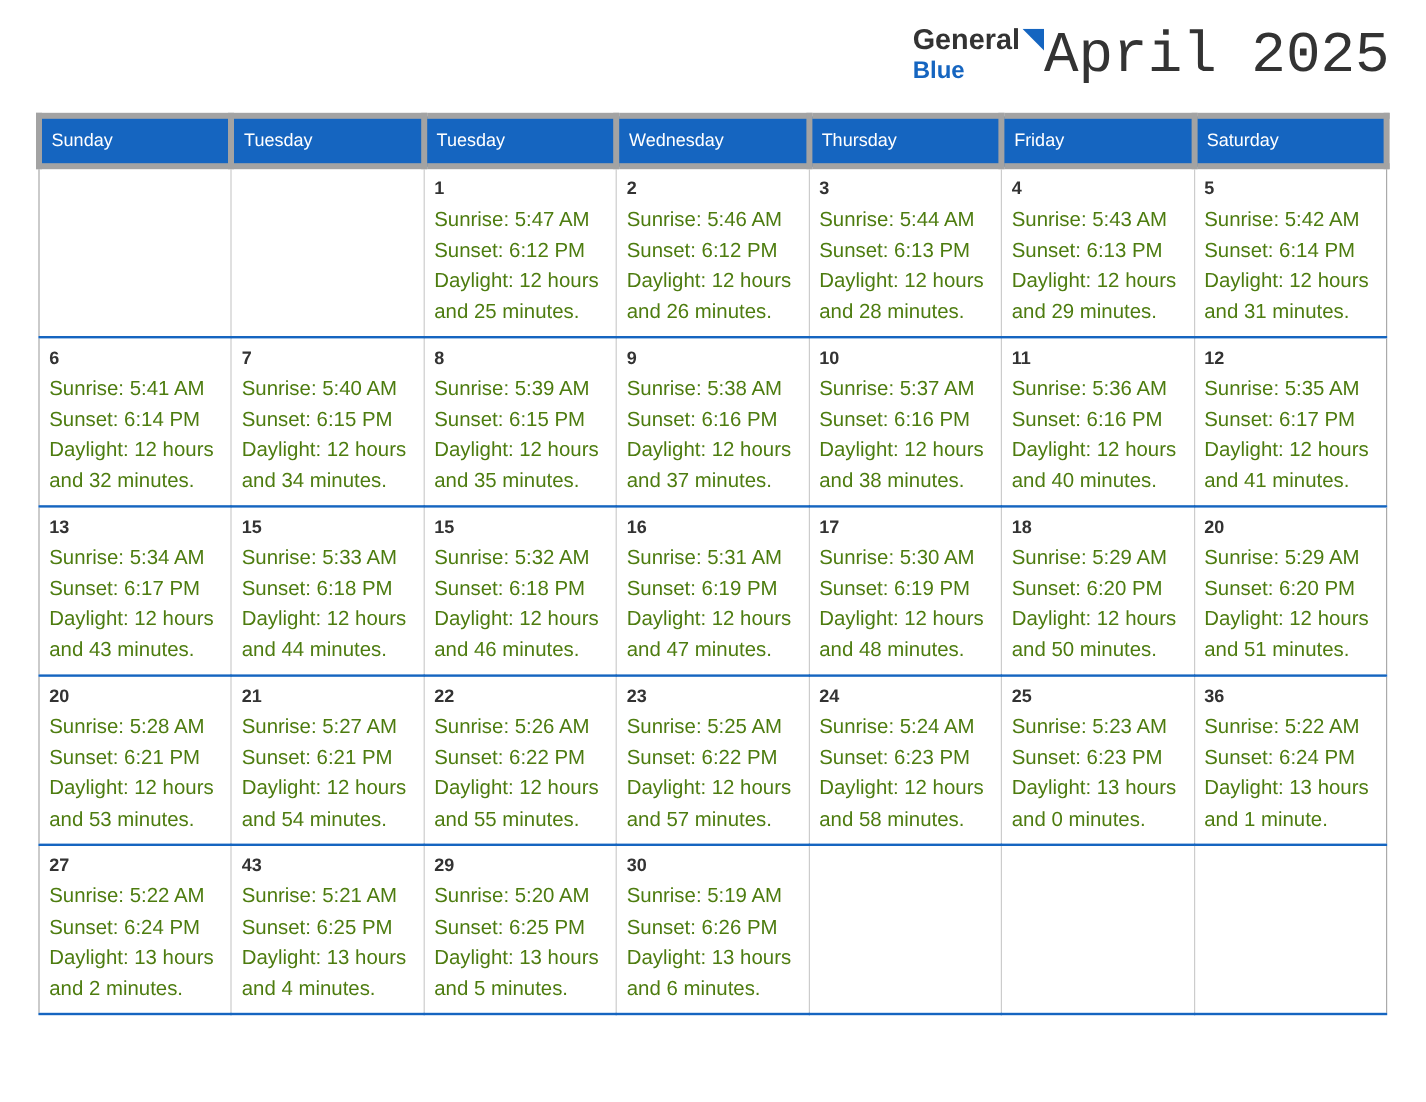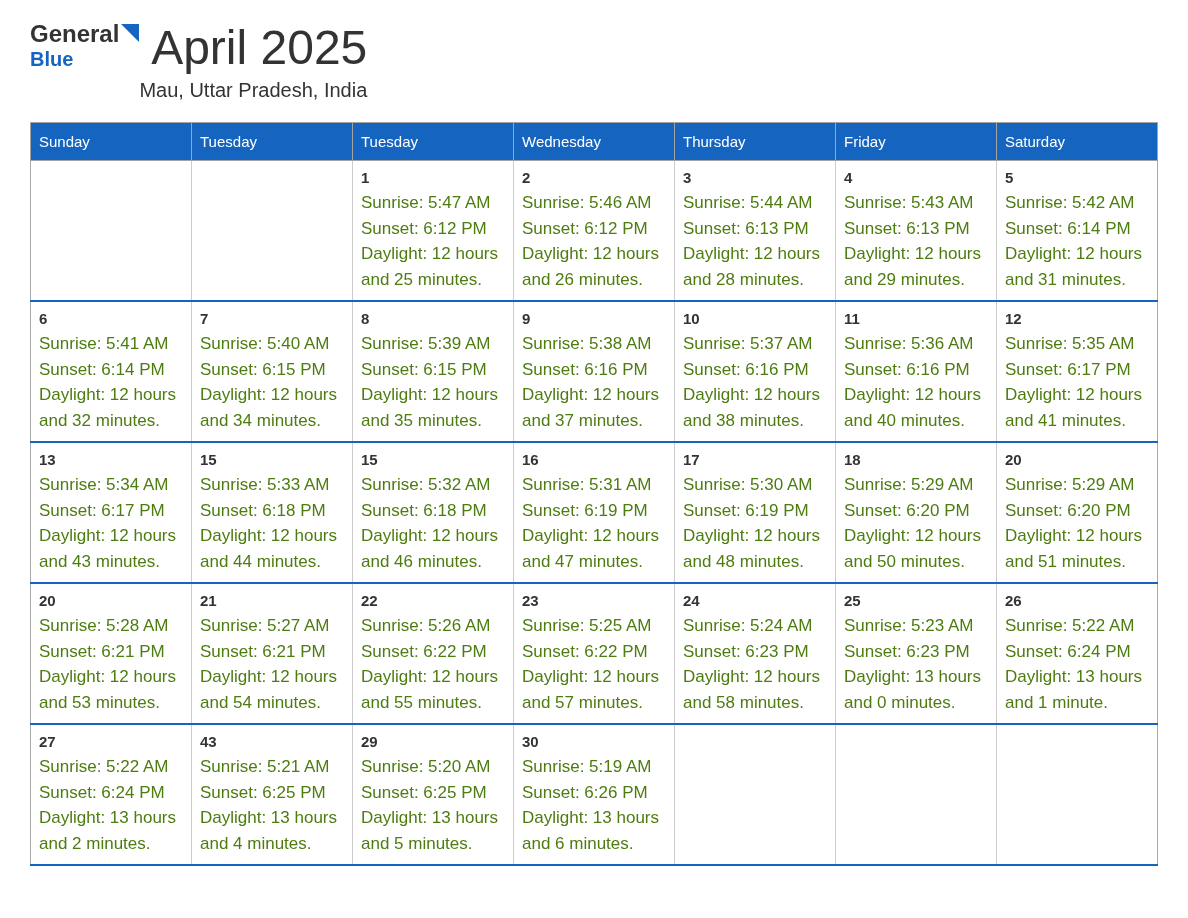--- a/index.html
+++ b/index.html
@@ -6,50 +6,51 @@
     body {
       font-family: Arial, sans-serif;
       background: #fff;
       color: #333;
       padding: 20px 30px;
       width: 1188px;
       min-height: 918px;
     }
     .header {
       display: flex;
-      justify-content: flex-start;
+      justify-content: flex-end;
       align-items: flex-start;
       margin-bottom: 20px;
     }
     .title-section {
       text-align: right;
     }
     .month-title {
       font-size: 48px;
       font-weight: normal;
       color: #333;
+      font-family: Liberation Mono, monospace;
     }
     .location-title {
       font-size: 20px;
       color: #333;
       margin-top: 4px;
     }
     .calendar {
       width: 100%;
       border-collapse: collapse;
       border: 1px solid #aaa;
     }
     .calendar thead tr th {
       background-color: #1565c0;
       color: #fff;
       padding: 10px 8px;
       text-align: left;
       font-size: 15px;
       font-weight: normal;
-      border: 1px solid #a3a3a3;
+      border: 5px solid #a3a3a3;
     }
     .calendar tbody tr {
       border-bottom: 2px solid #1565c0;
     }
     .calendar tbody tr td {
       vertical-align: top;
       padding: 8px 8px;
       border-right: 1px solid #ccc;
       font-size: 13px;
       width: 14.28%;
@@ -94,21 +95,20 @@
       <svg width="18" height="22" viewBox="0 0 18 22" style="margin-left:2px;margin-top:2px;">
         <polygon points="0,0 18,0 18,18" fill="#1565c0"></polygon>
       </svg>
     </div>
     <div>
       <span style="font-size:20px;font-weight:bold;color:#1565c0;margin-left:0;">Blue</span>
     </div>
   </div>
   <div class="title-section">
     <div class="month-title">April 2025</div>
-    <div class="location-title">Mau, Uttar Pradesh, India</div>
   </div>
 </div>
 
 <table class="calendar">
   <thead>
     <tr>
     <th>Sunday</th>
         <th>Tuesday</th>
         <th>Tuesday</th>
         <th>Wednesday</th>
@@ -221,21 +221,21 @@
         </td>
         <td>
           <div class="day-number">24</div>
           <div class="day-info">Sunrise: 5:24 AM<br>Sunset: 6:23 PM<br>Daylight: 12 hours<br>and 58 minutes.</div>
         </td>
         <td>
           <div class="day-number">25</div>
           <div class="day-info">Sunrise: 5:23 AM<br>Sunset: 6:23 PM<br>Daylight: 13 hours<br>and 0 minutes.</div>
         </td>
         <td>
-          <div class="day-number">26</div>
+          <div class="day-number">36</div>
           <div class="day-info">Sunrise: 5:22 AM<br>Sunset: 6:24 PM<br>Daylight: 13 hours<br>and 1 minute.</div>
         </td>
       </tr>
       <tr>
         <td>
           <div class="day-number">27</div>
           <div class="day-info">Sunrise: 5:22 AM<br>Sunset: 6:24 PM<br>Daylight: 13 hours<br>and 2 minutes.</div>
         </td>
         <td>
           <div class="day-number">43</div>

